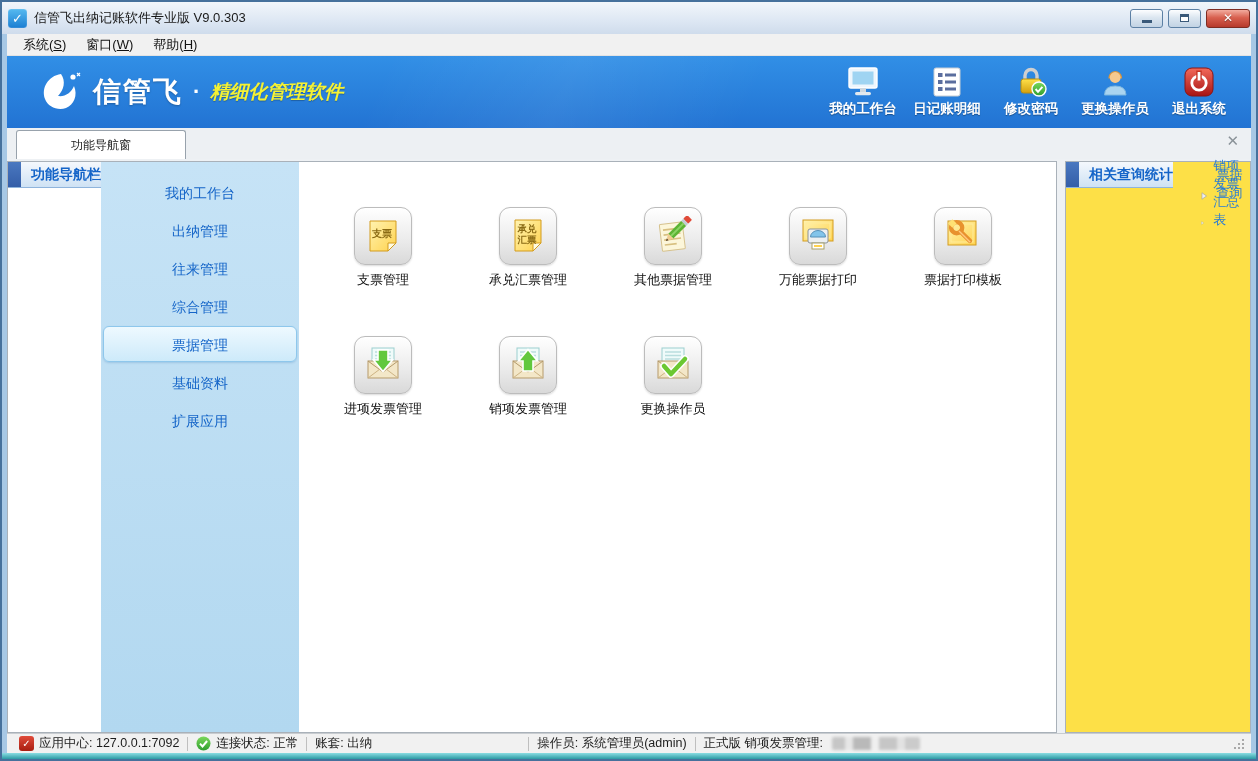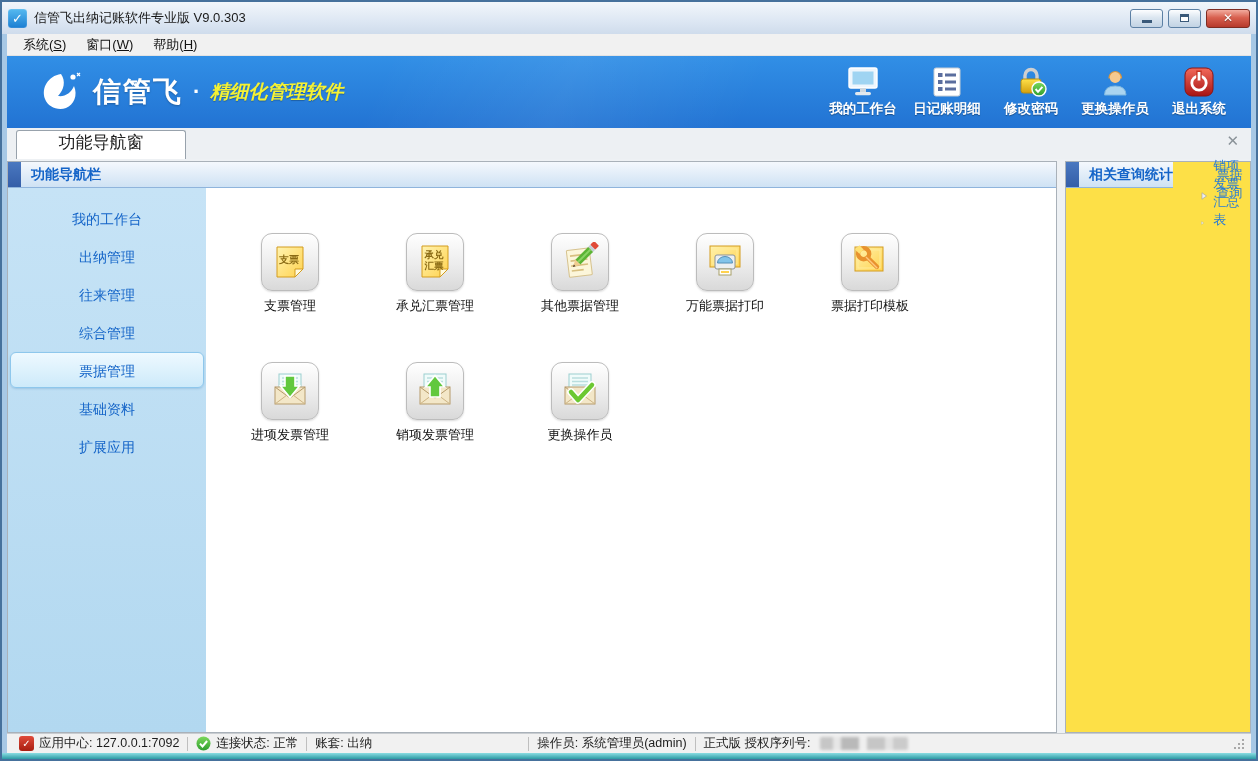--- a/index.html
+++ b/index.html
@@ -32,26 +32,26 @@
   .brand { display:flex; align-items:center; margin-left:30px; gap:10px; z-index:1; }
   .brand-name { color:#fff; font-size:28px; font-weight:bold; letter-spacing:2px; text-shadow:0 1px 2px rgba(0,0,0,.25); }
   .brand-sep { color:#fff; font-size:22px; font-weight:bold; }
   .brand-tag { color:#f5f233; font-size:19px; font-weight:bold; font-style:italic; text-shadow:0 1px 1px rgba(0,0,0,.25); }
   .hdr-toolbar { margin-left:auto; margin-right:18px; display:flex; gap:16px; z-index:1; }
   .hdr-btn { display:flex; flex-direction:column; align-items:center; gap:3px; min-width:68px; cursor:pointer; }
   .hdr-btn-label { color:#fff; font-size:13.5px; font-weight:bold; text-shadow:0 1px 1px rgba(0,0,0,.35); white-space:nowrap; }
 
   
   .tabstrip { height:31px; background:#edf0f3; display:flex; align-items:flex-end; position:relative; }
-  .tab { width:170px; height:29px; margin-left:9px; background:#fff; border:1px solid #98a2ac; border-bottom:none; border-radius:3px 3px 0 0; display:flex; justify-content:center; font-size:17px; color:#222; }
+  .tab { width:170px; height:29px; margin-left:9px; background:#fff; border:1px solid #98a2ac; border-bottom:none; border-radius:3px 3px 0 0; display:flex; align-items:center; justify-content:center; font-size:12px; color:#222; }
   .tab-close { position:absolute; right:12px; top:5px; color:#8a9298; font-size:15px; line-height:1; cursor:pointer; }
 
   
   .content { flex:1; min-height:0; display:flex; background:#eef1f4; padding-top:2px; }
-  .left-region { width:1050px; display:flex; flex-direction:column; border:1px solid #a9b1b9; background:#fff; }
+  .left-region { width:1050px; display:flex; flex-direction:row; border:1px solid #a9b1b9; background:#fff; }
   .gap-divider { width:8px; }
   .right-region { flex:1; display:flex; flex-direction:row; border:1px solid #a9b1b9; background:#fde047; }
 
   .section-header { height:26px; display:flex; flex:none; border-bottom:1px solid #8fb4dc; }
   .section-accent { width:13px; background:linear-gradient(#4a78c0,#345ea8); }
   .section-title { flex:1; background:linear-gradient(#f4f8fd,#cfe2f4); color:#1464c8; font-size:14px; font-weight:bold; line-height:25px; padding-left:10px; }
 
   .left-body { flex:1; min-height:0; display:flex; }
   .sidebar { width:198px; background:linear-gradient(#c6e3f6,#b2d8f0); padding-top:12px; }
   .nav-item { height:36px; line-height:36px; text-align:center; font-size:14px; color:#1565c8; margin:0 2px 2px 2px; border:1px solid transparent; border-radius:6px; cursor:pointer; }
@@ -386,21 +386,21 @@
       <div class="sb-sep"></div>
       <div class="sb-group">
         <span>账套: 出纳</span>
       </div>
       <div class="sb-sep sb-op-gap"></div>
       <div class="sb-group">
         <span>操作员: 系统管理员(admin)</span>
       </div>
       <div class="sb-sep"></div>
       <div class="sb-group">
-        <span>正式版 授权序列号:</span>
+        <span>正式版 销项发票管理:</span>
         <span class="serial-blur"></span>
       </div>
       <div class="sb-spacer"></div>
       <svg class="resize-grip" width="12" height="12" viewBox="0 0 12 12">
         <g fill="#a8a8a8">
           <rect x="9" y="9" width="2" height="2"></rect>
             <rect x="9" y="5" width="2" height="2"></rect>
             <rect x="5" y="9" width="2" height="2"></rect>
           <rect x="9" y="1" width="2" height="2"></rect>
             <rect x="5" y="5" width="2" height="2"></rect>

